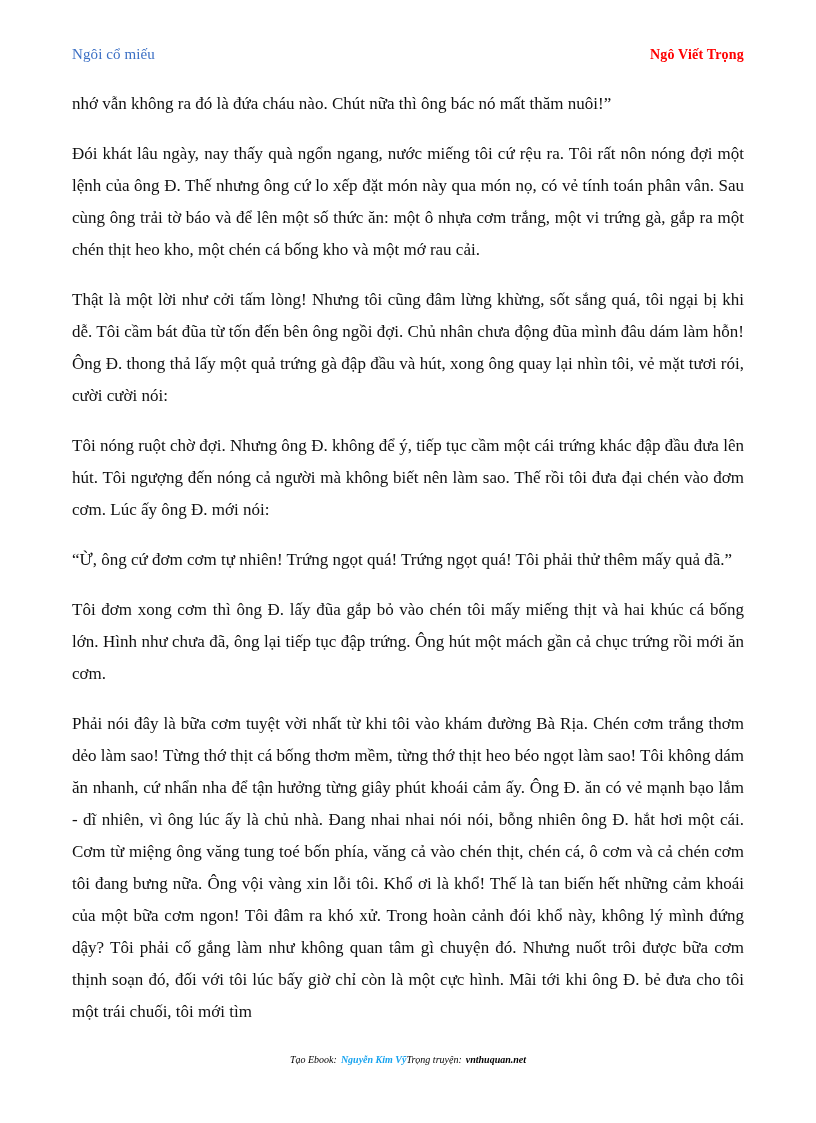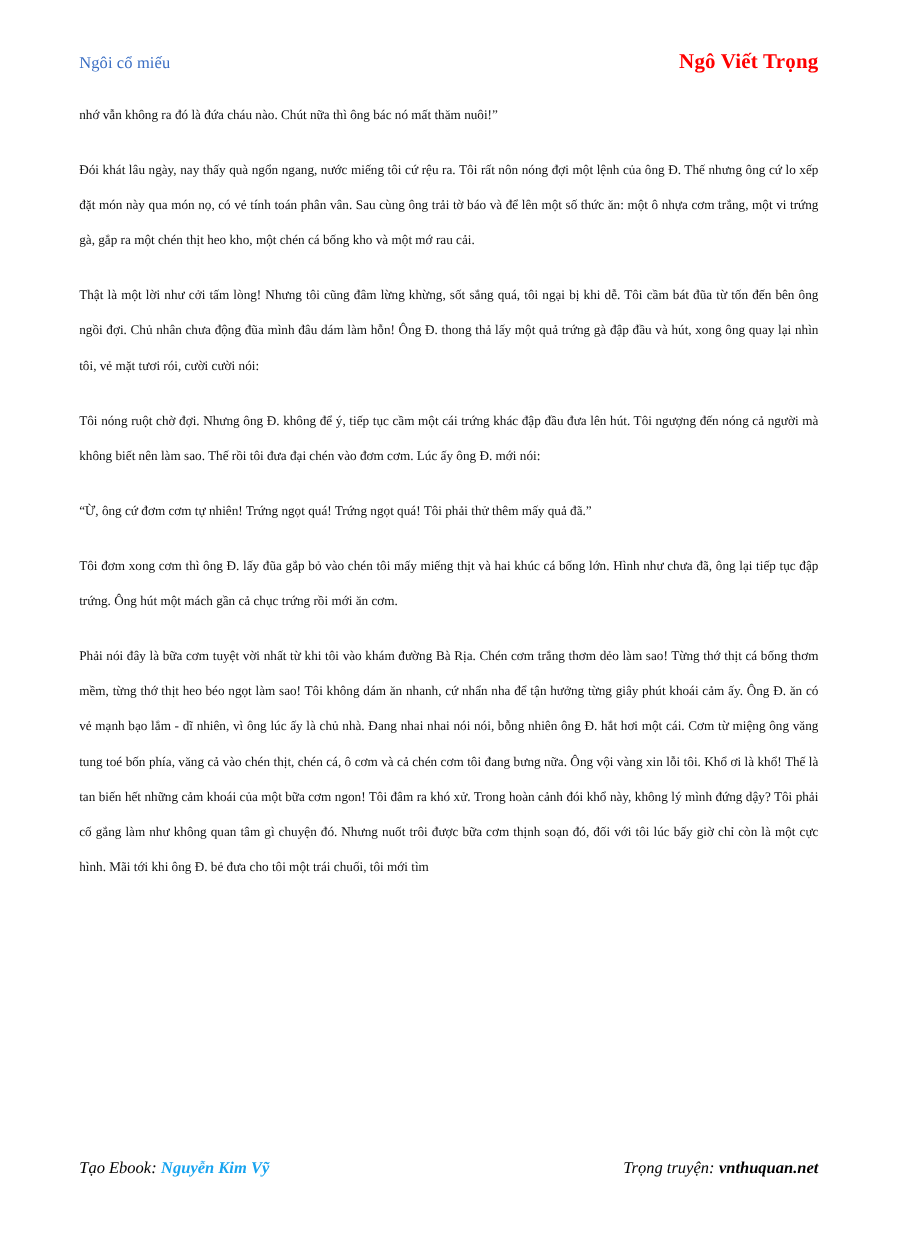--- a/index.html
+++ b/index.html
@@ -31,39 +31,39 @@
   .header-title {
     font-family: "Liberation Serif", "DejaVu Serif", serif;
     font-size: 15px;
     font-weight: normal;
     color: #3b6fc4;
     letter-spacing: 0.1px;
     white-space: nowrap;
   }
   .header-author {
     font-family: "Liberation Serif", "DejaVu Serif", serif;
-    font-size: 19px;
+    font-size: 14px;
     font-weight: bold;
     color: #ff0000;
     letter-spacing: 0.2px;
     white-space: nowrap;
   }
 
   
   .content {
     position: absolute;
     left: 72px;
     top: 88px;
     width: 672px;
     height: 935px;
     overflow: hidden;
   }
   .para {
     font-family: "Liberation Serif", "DejaVu Serif", serif;
-    font-size: 12px;
+    font-size: 17px;
     line-height: 32px;
     color: #101010;
     text-align: justify;
     text-justify: inter-word;
     margin: 0 0 18px 0;
     -webkit-hyphens: none;
     hyphens: none;
   }
   .para:last-child {
     margin-bottom: 4px;
@@ -75,23 +75,23 @@
 
   
   .page-footer {
     position: absolute;
     left: 72px;
     right: 72px;
     bottom: 43px;
     height: 26px;
     display: flex;
     align-items: baseline;
-    justify-content: space-between;
+    justify-content: center;
     font-family: "Liberation Serif", "DejaVu Serif", serif;
-    font-size: 15px;
+    font-size: 10px;
     font-style: italic;
     color: #000000;
   }
   .footer-left, .footer-right {
     white-space: nowrap;
   }
   .footer-label {
     font-style: italic;
     font-weight: normal;
     color: #000000;

